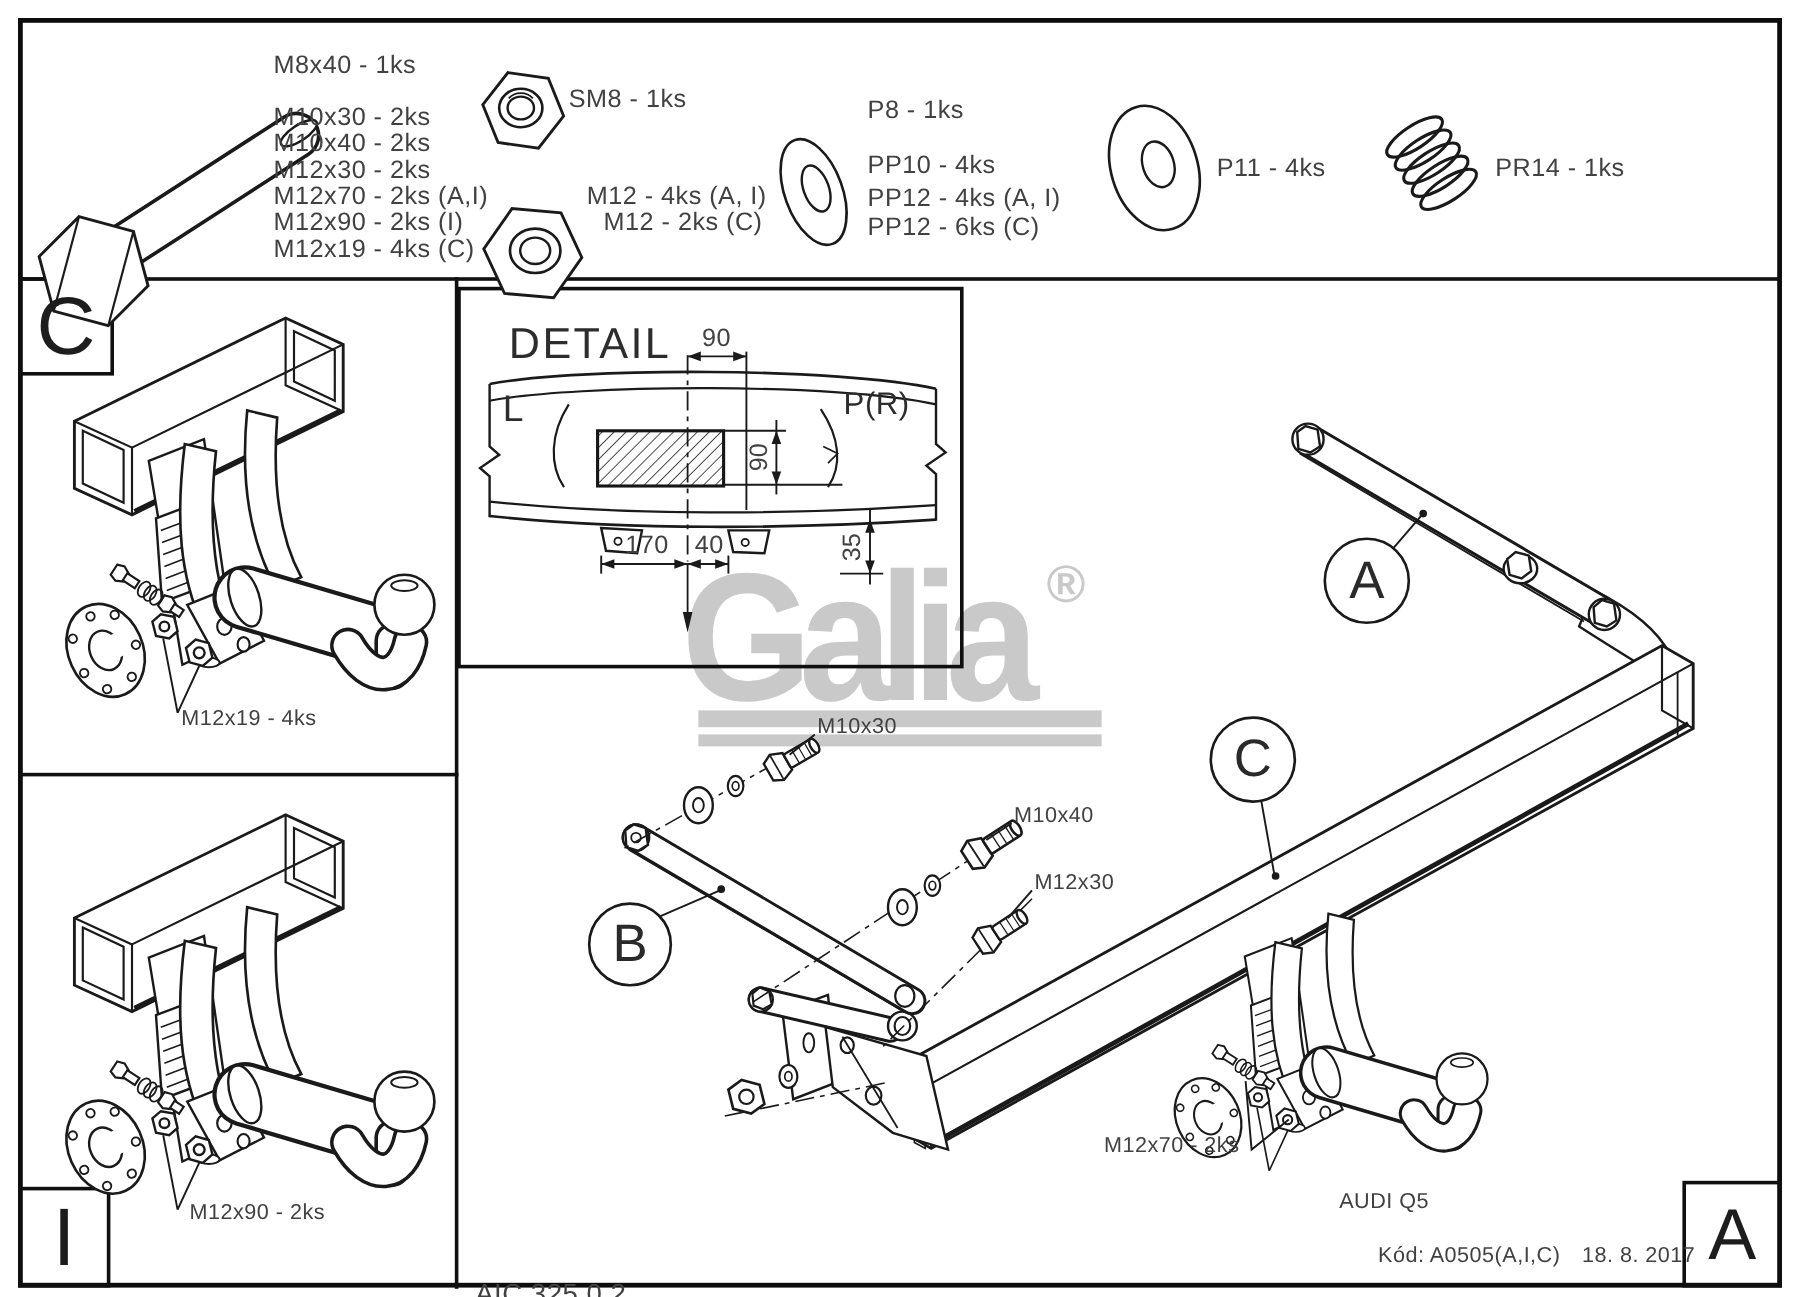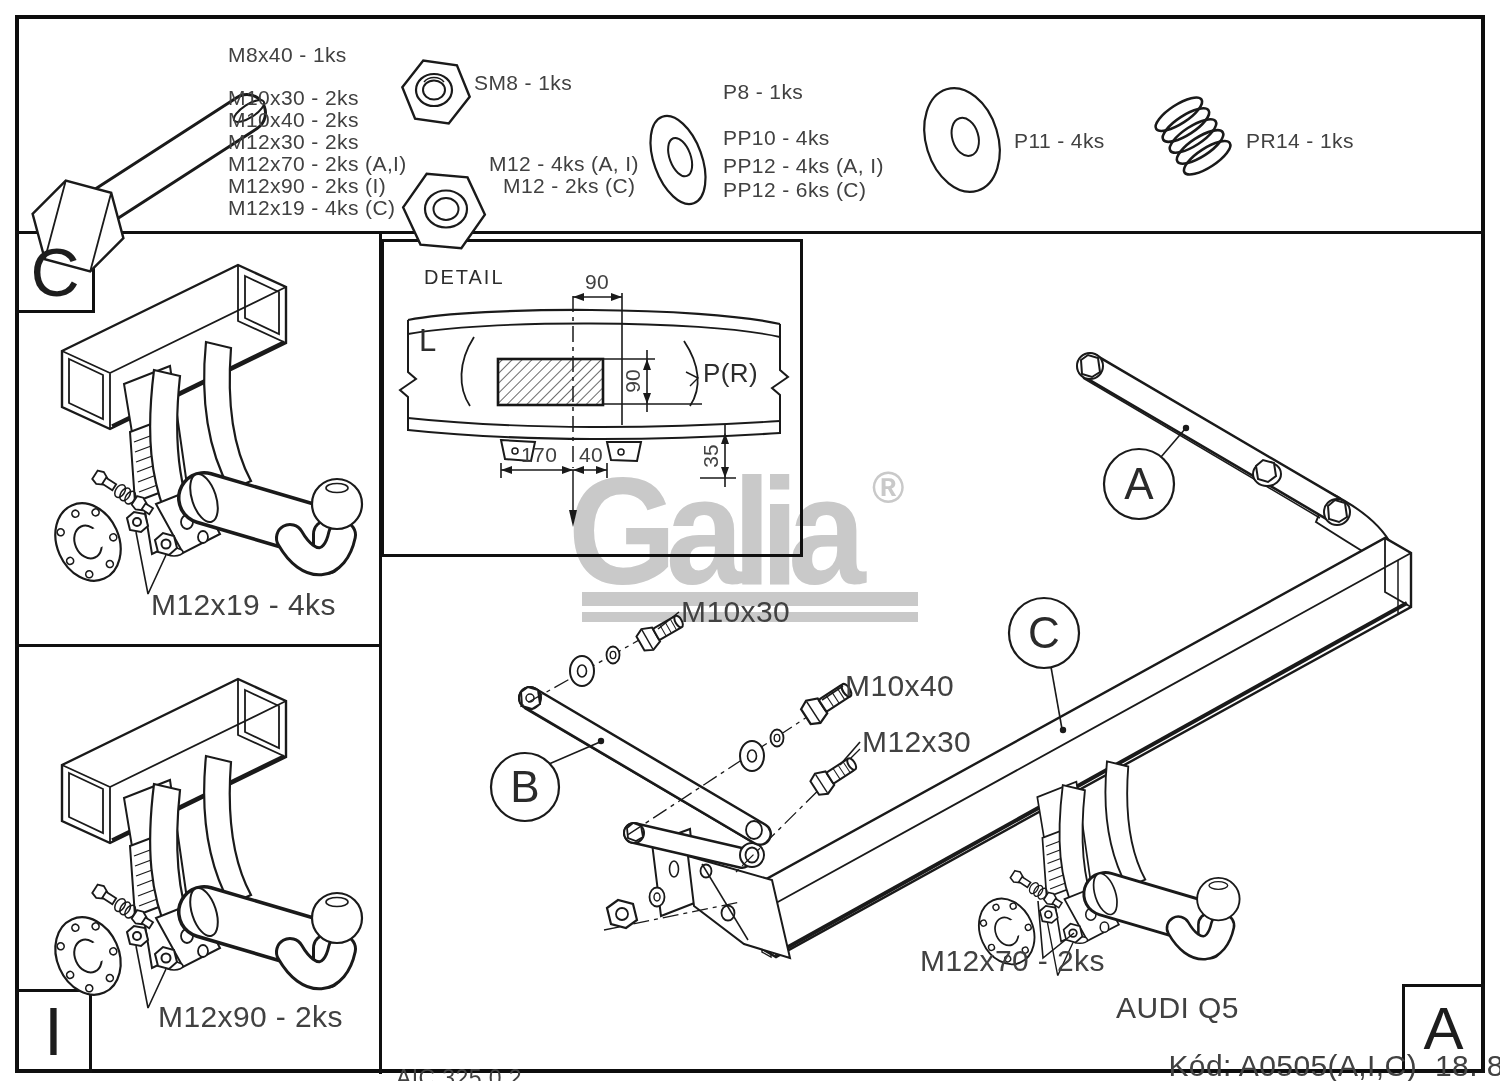--- a/index.html
+++ b/index.html
@@ -2,21 +2,21 @@
 <html><head>
 <meta charset="utf-8">
 <style>
   html,body{margin:0;padding:0;background:#ffffff;}
   .page{position:relative;width:1500px;height:1081px;background:#fff;
         font-family:"Liberation Sans",sans-serif;color:#414141;overflow:hidden;}
   .abs{position:absolute;}
   .ln{position:absolute;background:#101010;}
   .bx{position:absolute;border:3px solid #101010;box-sizing:border-box;background:transparent;}
   .t{position:absolute;white-space:pre;line-height:1.05;color:#414141;letter-spacing:0.4px;}
-  .f21{font-size:21px;} .f22{font-size:30px;} .f23{font-size:23px;}
+  .f21{font-size:21px;} .f22{font-size:18px;} .f23{font-size:23px;}
   .f26{font-size:26px;} .f31{font-size:31px;}
   .big{font-size:68px;font-weight:400;color:#1d1d1d;}
   .cletter{font-size:44px;font-weight:400;color:#2a2a2a;}
   .center{display:flex;align-items:center;justify-content:center;}
   .rot{position:absolute;transform:translate(-50%,-50%) rotate(-90deg);white-space:nowrap;}
   .wm{position:absolute;left:568px;top:455px;font-size:152px;font-weight:bold;
       color:#c9c9c9;letter-spacing:-12px;line-height:1;transform:scaleX(0.92);transform-origin:left top;}
   .wmreg{position:absolute;left:872px;top:463px;font-size:44px;font-weight:bold;color:#c9c9c9;}
   .wmbar{position:absolute;background:#c9c9c9;}
   svg.art{position:absolute;left:0;top:0;z-index:3;pointer-events:none;}
@@ -350,23 +350,23 @@
     <div class="t f21" style="left:1014px;top:130px;">P11 - 4ks</div>
     <div class="t f21" style="left:1246px;top:130px;">PR14 - 1ks</div>
 
     <div class="abs center big" style="left:15px;top:231px;width:80px;height:82px;">C</div>
     <div class="abs center big" style="left:15px;top:989px;width:77px;height:84px;">I</div>
     <div class="abs center" style="left:1402px;top:984px;width:83px;height:89px;font-size:60px;color:#1d1d1d;">A</div>
 
     <div class="t f22" style="left:151px;top:589px;">M12x19 - 4ks</div>
     <div class="t f22" style="left:158px;top:1001px;">M12x90 - 2ks</div>
 
-    <div class="t" style="left:424px;top:267px;font-size:20px;letter-spacing:2px;color:#2d2d2d;">DETAIL</div>
+    <div class="t" style="left:424px;top:267px;font-size:36px;letter-spacing:2px;color:#2d2d2d;">DETAIL</div>
     <div class="t f31" style="left:419px;top:325px;color:#2d2d2d;">L</div>
-    <div class="t f26" style="left:703px;top:323px;color:#2d2d2d;margin-top:37px;">P(R)</div>
+    <div class="t f26" style="left:703px;top:323px;color:#2d2d2d;">P(R)</div>
     <div class="t f21" style="left:585px;top:271px;">90</div>
     <div class="rot f21" style="left:633px;top:381px;">90</div>
     <div class="t f21" style="left:521px;top:444px;">170</div>
     <div class="t f21" style="left:579px;top:444px;">40</div>
     <div class="rot f21" style="left:711px;top:456px;">35</div>
 
     <div class="abs center cletter" style="left:1104px;top:449px;width:70px;height:70px;">A</div>
     <div class="abs center cletter" style="left:490px;top:752px;width:70px;height:70px;">B</div>
     <div class="abs center cletter" style="left:1009px;top:598px;width:70px;height:70px;">C</div>
 

